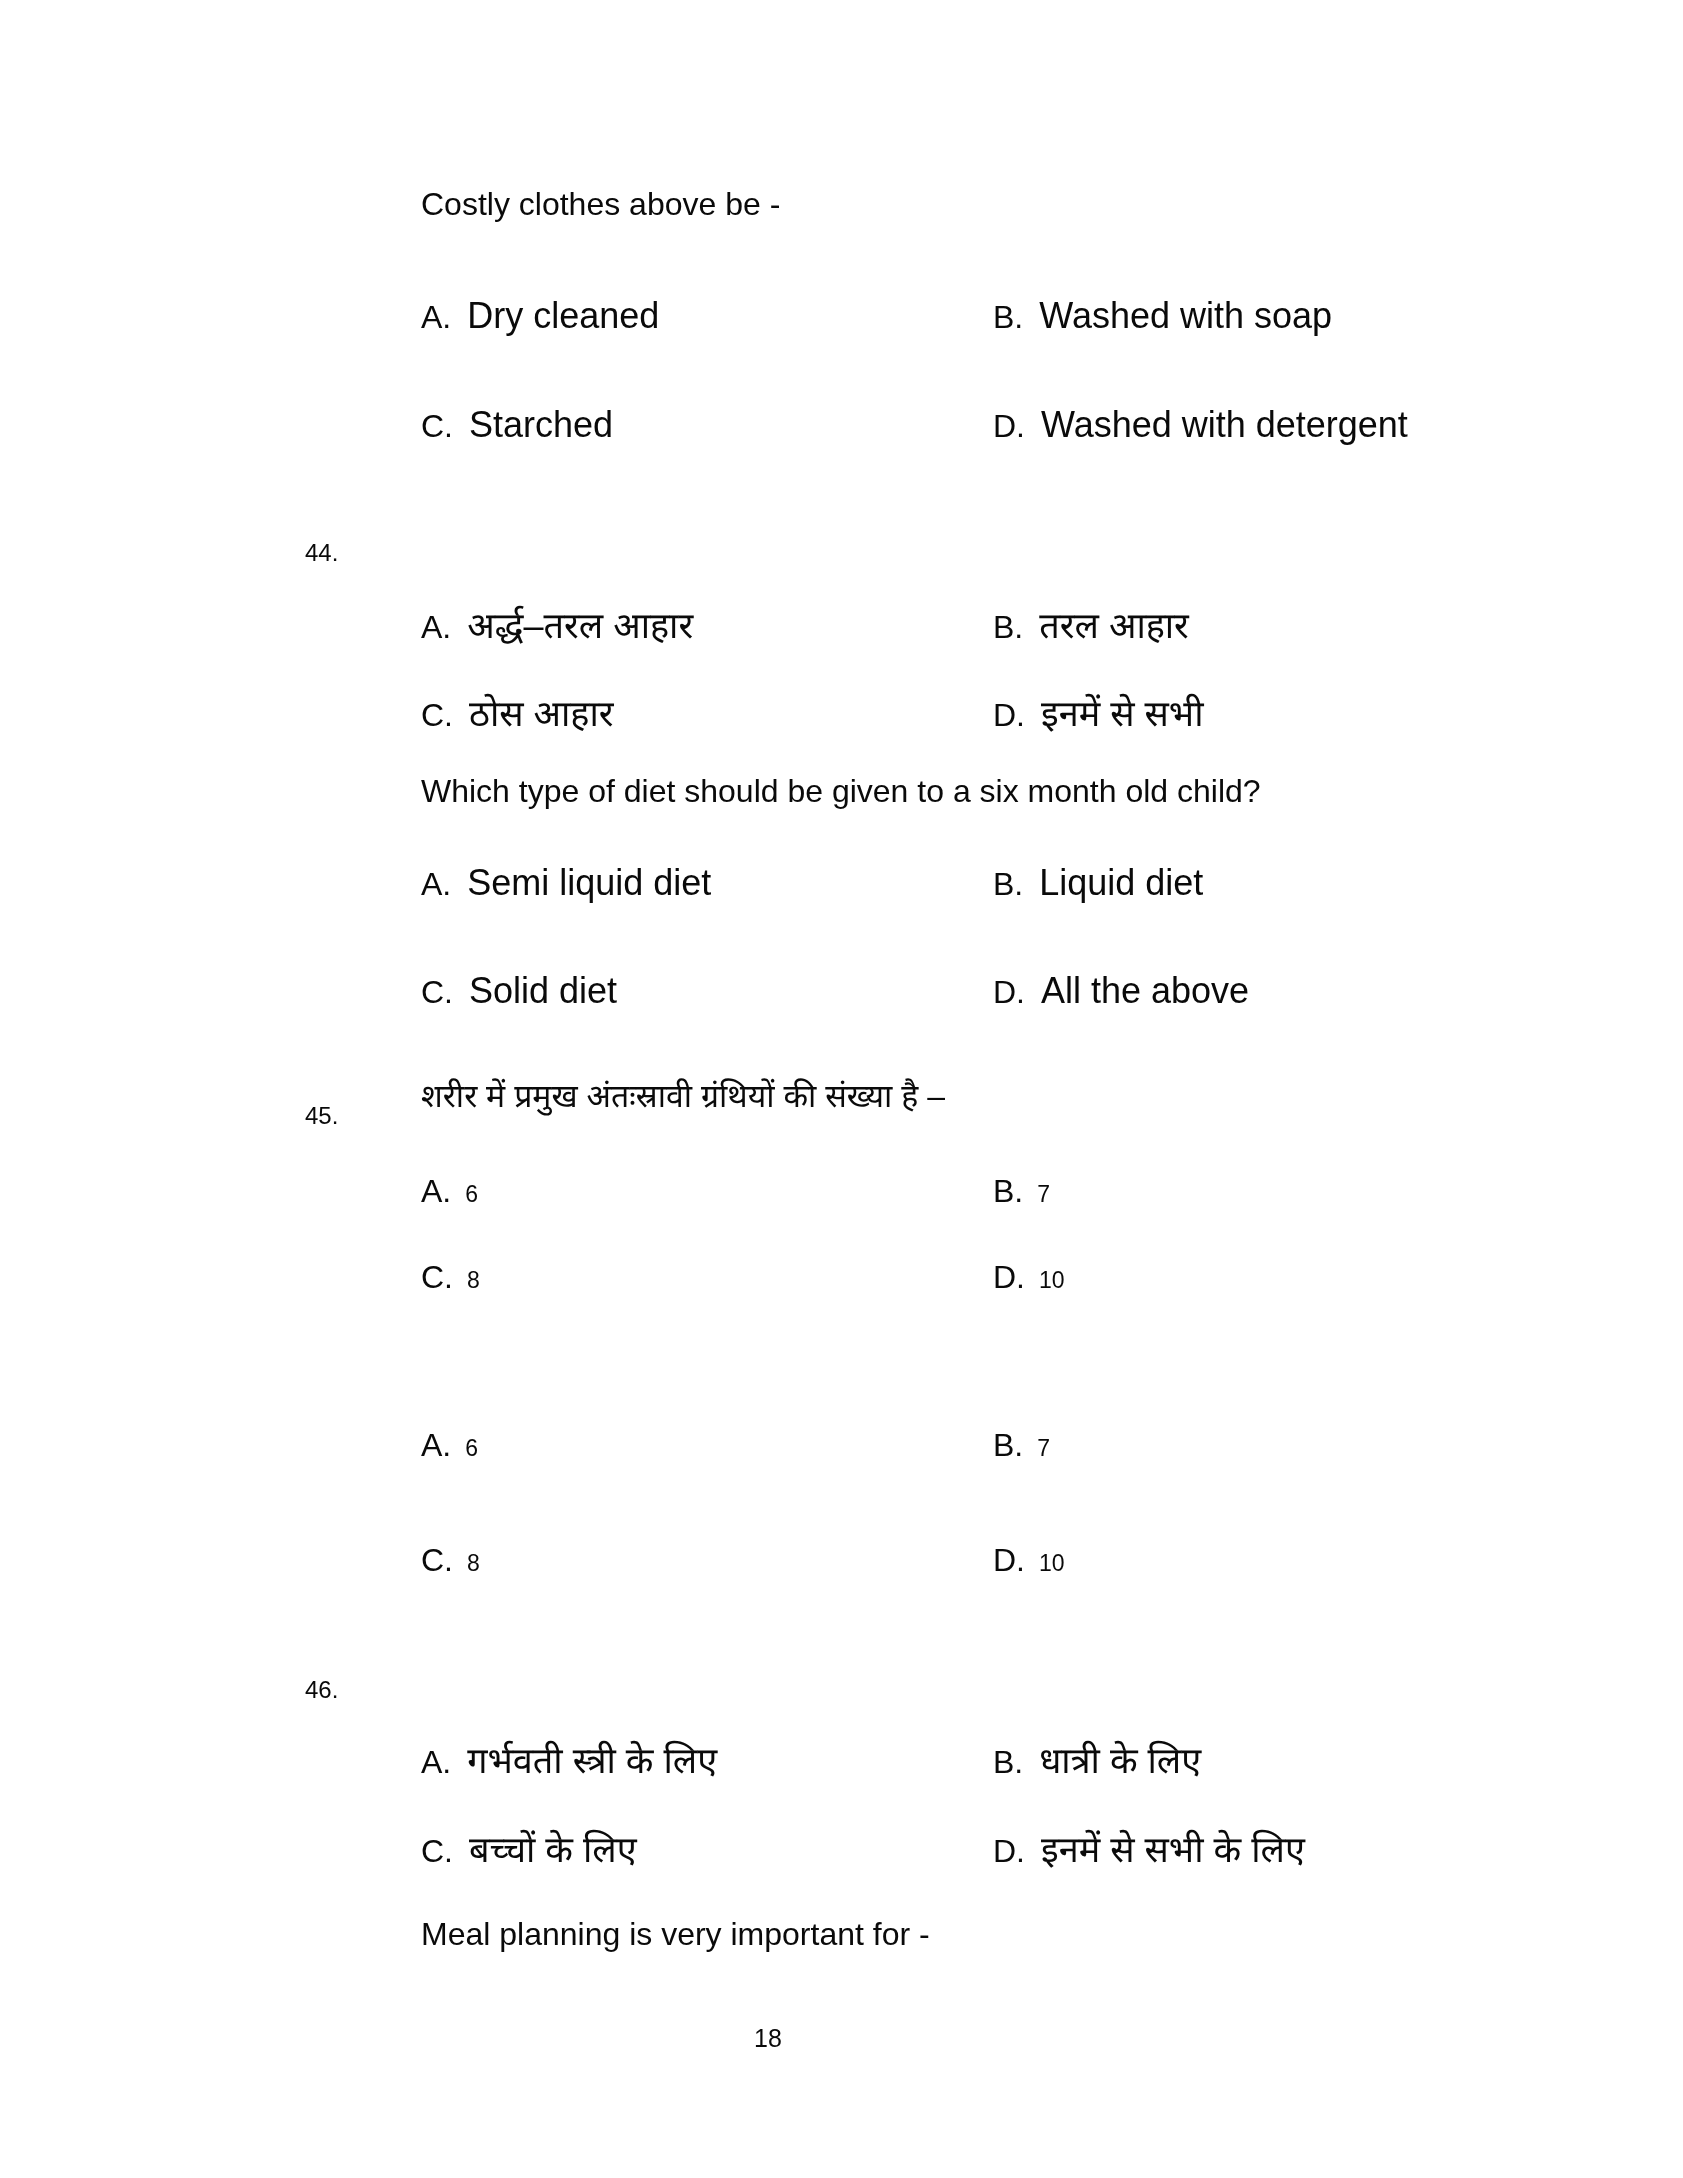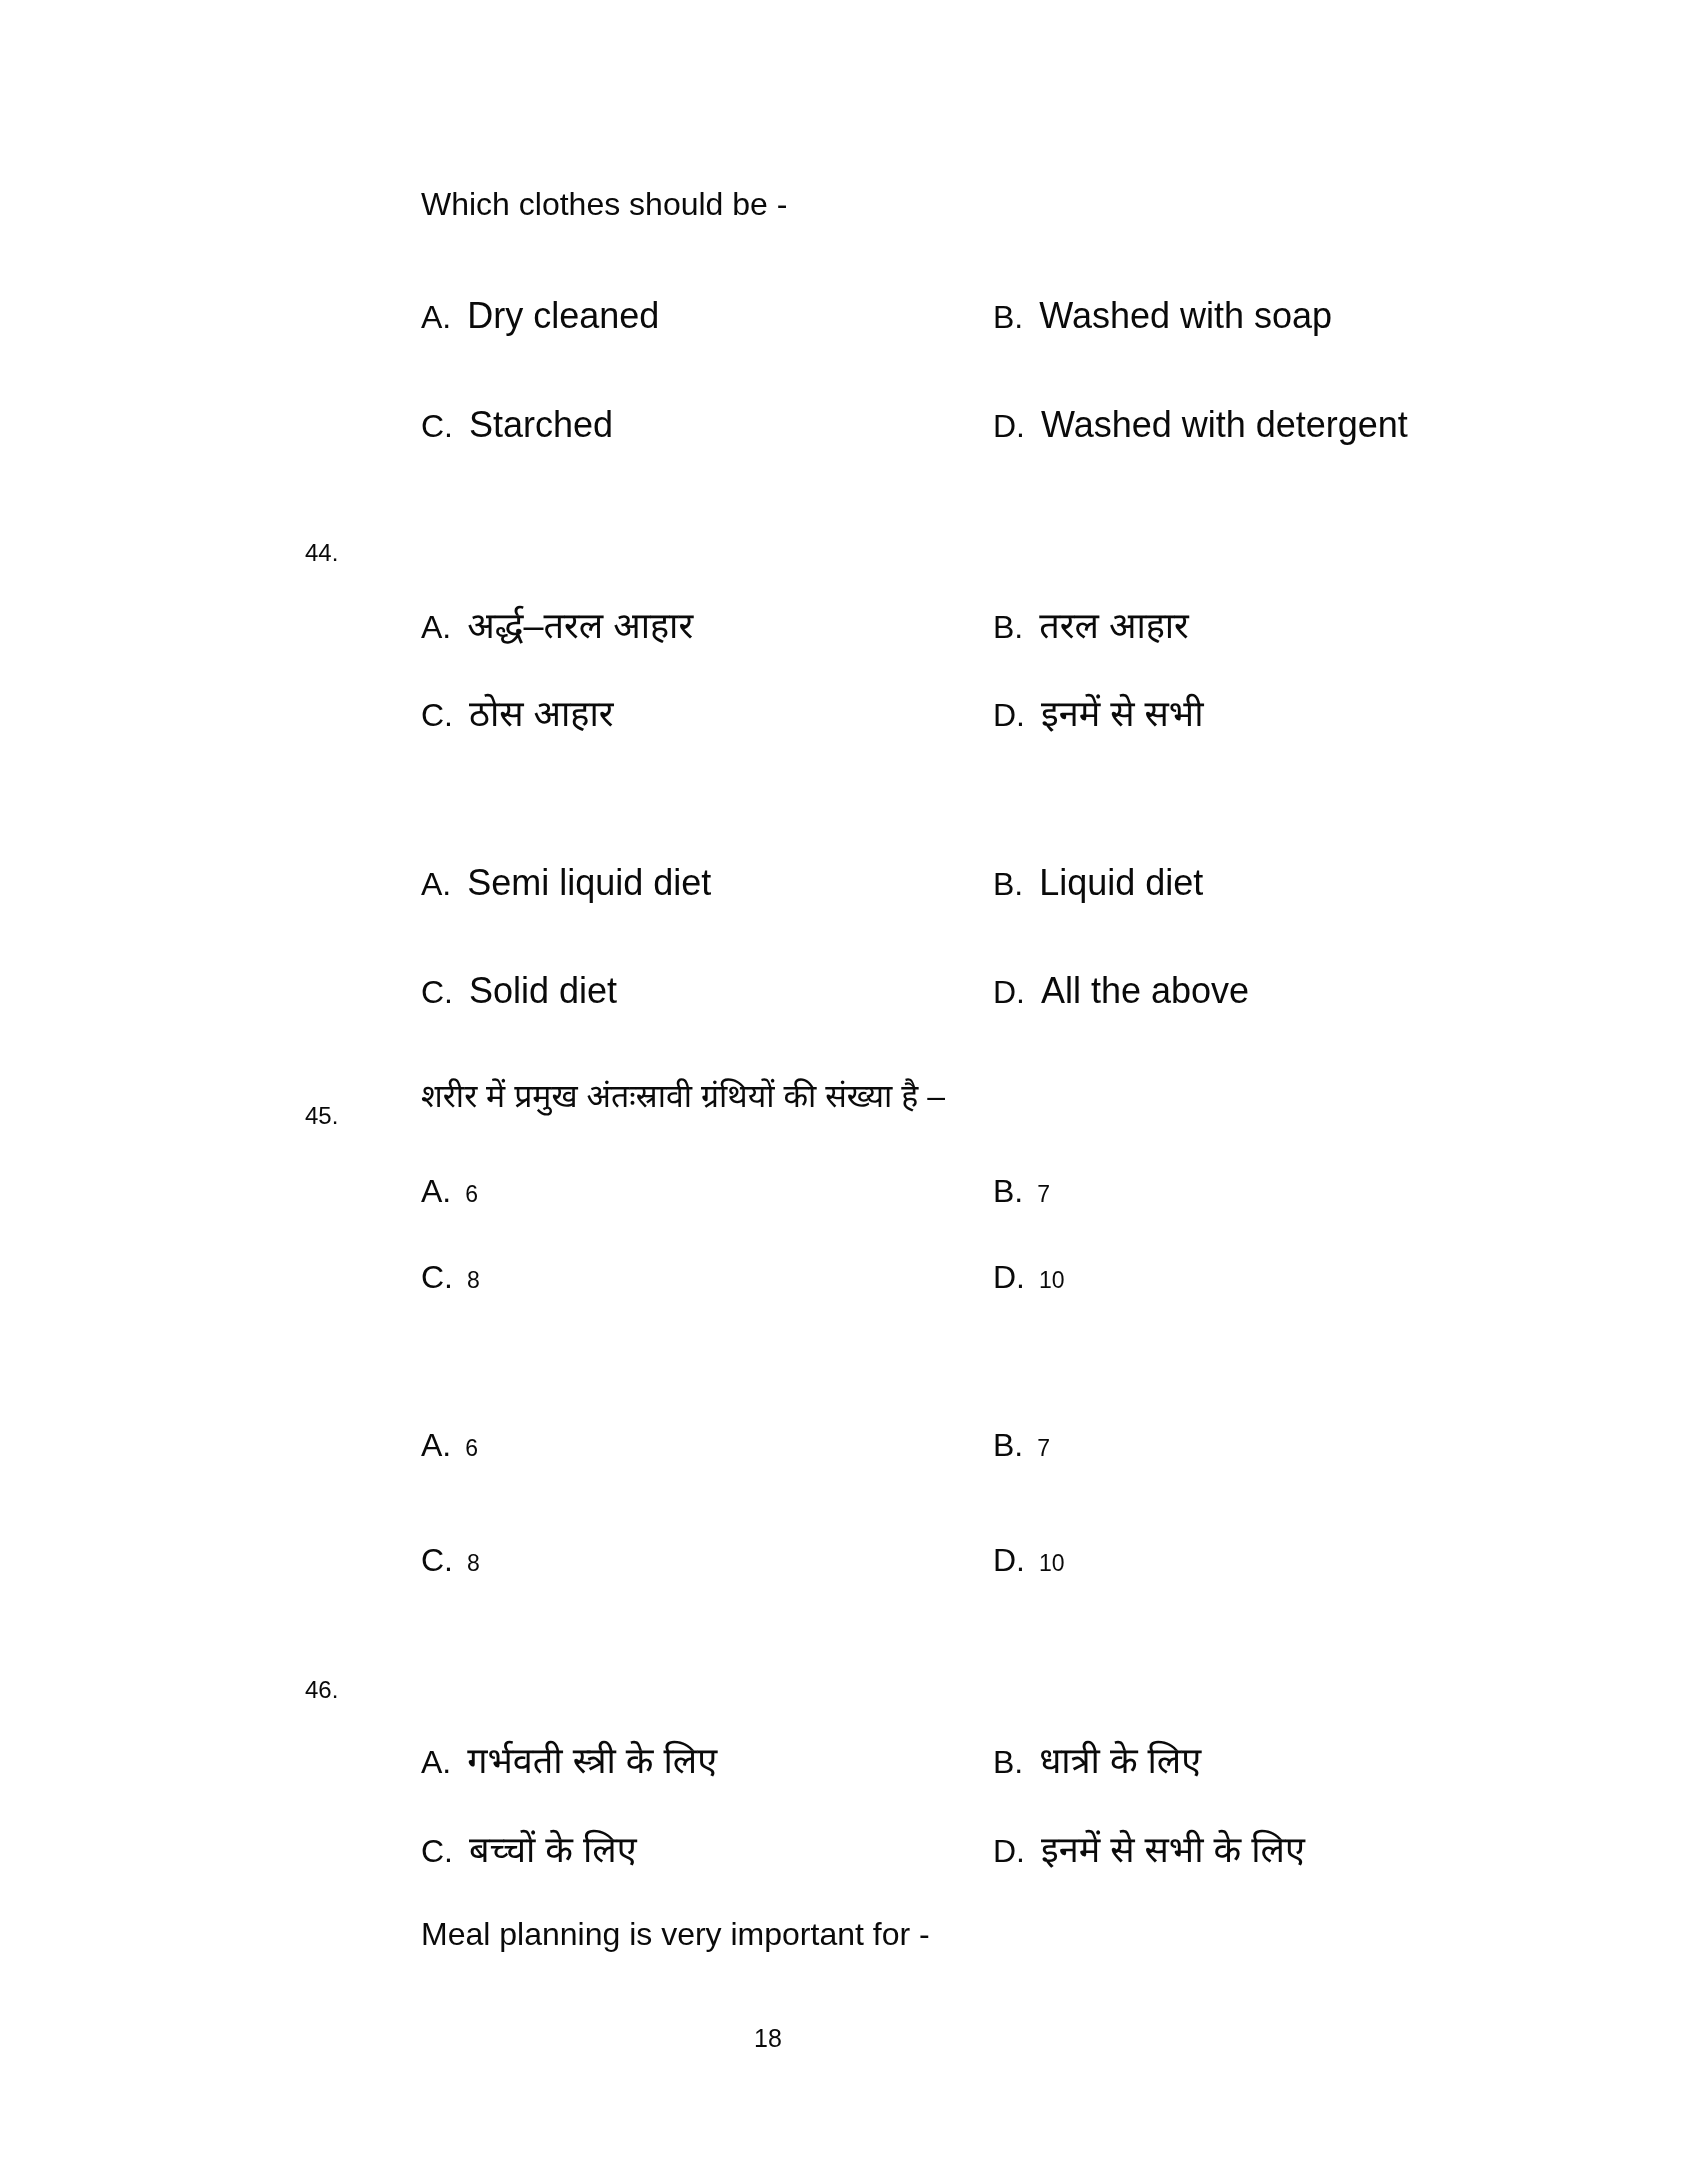--- a/index.html
+++ b/index.html
@@ -47,21 +47,21 @@
     width: 1536px;
     text-align: center;
     font-size: 25px;
   }
 </style>
 </head>
 <body>
 
 <div class="page">
 
-  <div class="row prompt col-a" style="top:187px">Which clothes should be -</div>
+  <div class="row prompt col-a" style="top:187px">Costly clothes above be -</div>
 
   <div class="row opt col-a" style="top:296px">
     <span class="opt-label">A.</span><span class="opt-text">Dry cleaned</span>
   </div>
   <div class="row opt col-b" style="top:296px">
     <span class="opt-label">B.</span><span class="opt-text">Washed with soap</span>
   </div>
   <div class="row opt col-a" style="top:405px">
     <span class="opt-label">C.</span><span class="opt-text">Starched</span>
   </div>
@@ -77,20 +77,21 @@
   <div class="row opt col-b" style="top:606px">
     <span class="opt-label">B.</span><span class="opt-text">तरल आहार</span>
   </div>
   <div class="row opt col-a" style="top:694px">
     <span class="opt-label">C.</span><span class="opt-text">ठोस आहार</span>
   </div>
   <div class="row opt col-b" style="top:694px">
     <span class="opt-label">D.</span><span class="opt-text">इनमें से सभी</span>
   </div>
 
+  <div class="row prompt col-a" style="top:774px">Which type of diet should be given to a six month old child?</div>
 
   <div class="row opt col-a" style="top:863px">
     <span class="opt-label">A.</span><span class="opt-text">Semi liquid diet</span>
   </div>
   <div class="row opt col-b" style="top:863px">
     <span class="opt-label">B.</span><span class="opt-text">Liquid diet</span>
   </div>
   <div class="row opt col-a" style="top:971px">
     <span class="opt-label">C.</span><span class="opt-text">Solid diet</span>
   </div>

